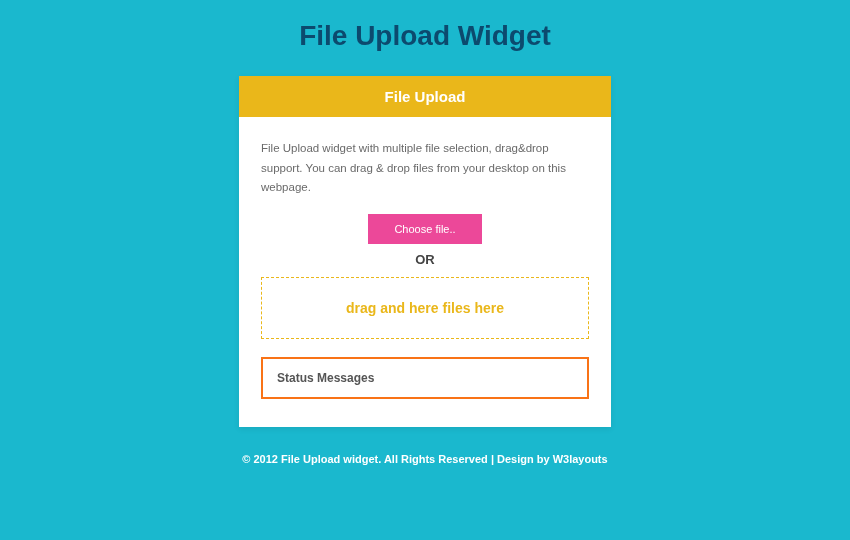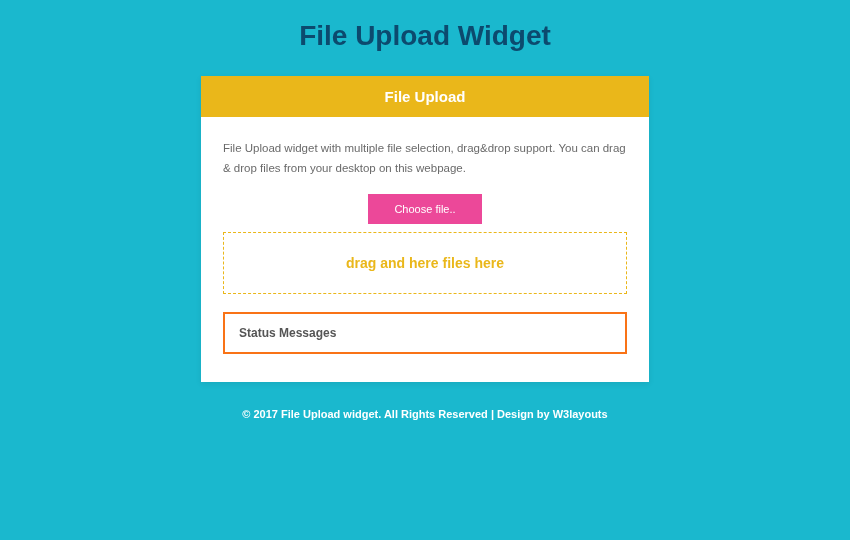--- a/index.html
+++ b/index.html
@@ -18,21 +18,21 @@
       overflow: hidden;
     }
     .page-title {
       color: #0c4a6e;
       font-size: 28px;
       font-weight: 600;
       margin-top: 20px;
       margin-bottom: 24px;
     }
     .card {
-      width: 448px;
+      width: 372px;
       background: #ffffff;
       display: flex;
       flex-direction: column;
       box-shadow: 0 2px 6px rgba(0,0,0,0.08);
     }
     .card-header {
       background: #eab71a;
       color: #ffffff;
       text-align: center;
       padding: 12px 0;
@@ -107,20 +107,21 @@
 
 <h1 class="page-title">File Upload Widget</h1>
 
 <div class="card">
   <div class="card-header">File Upload</div>
   <div class="card-body">
     <p class="description">File Upload widget with multiple file selection, drag&amp;drop support. You can drag &amp; drop files from your desktop on this webpage.</p>
     <div class="choose-row">
       <button class="choose-btn">Choose file..</button>
     </div>
+    <div class="or-label">OR</div>
     <div class="dropzone">drag and here files here</div>
     <div class="status-box">Status Messages</div>
   </div>
 </div>
 
 <div class="footer">
-  <span>© 2017 File Upload widget. All Rights Reserved | Design by </span><a class="footer-link">W3layouts</a>
+  <span>© 2012 File Upload widget. All Rights Reserved | Design by </span><a class="footer-link">W3layouts</a>
 </div>
 
 </body></html>

